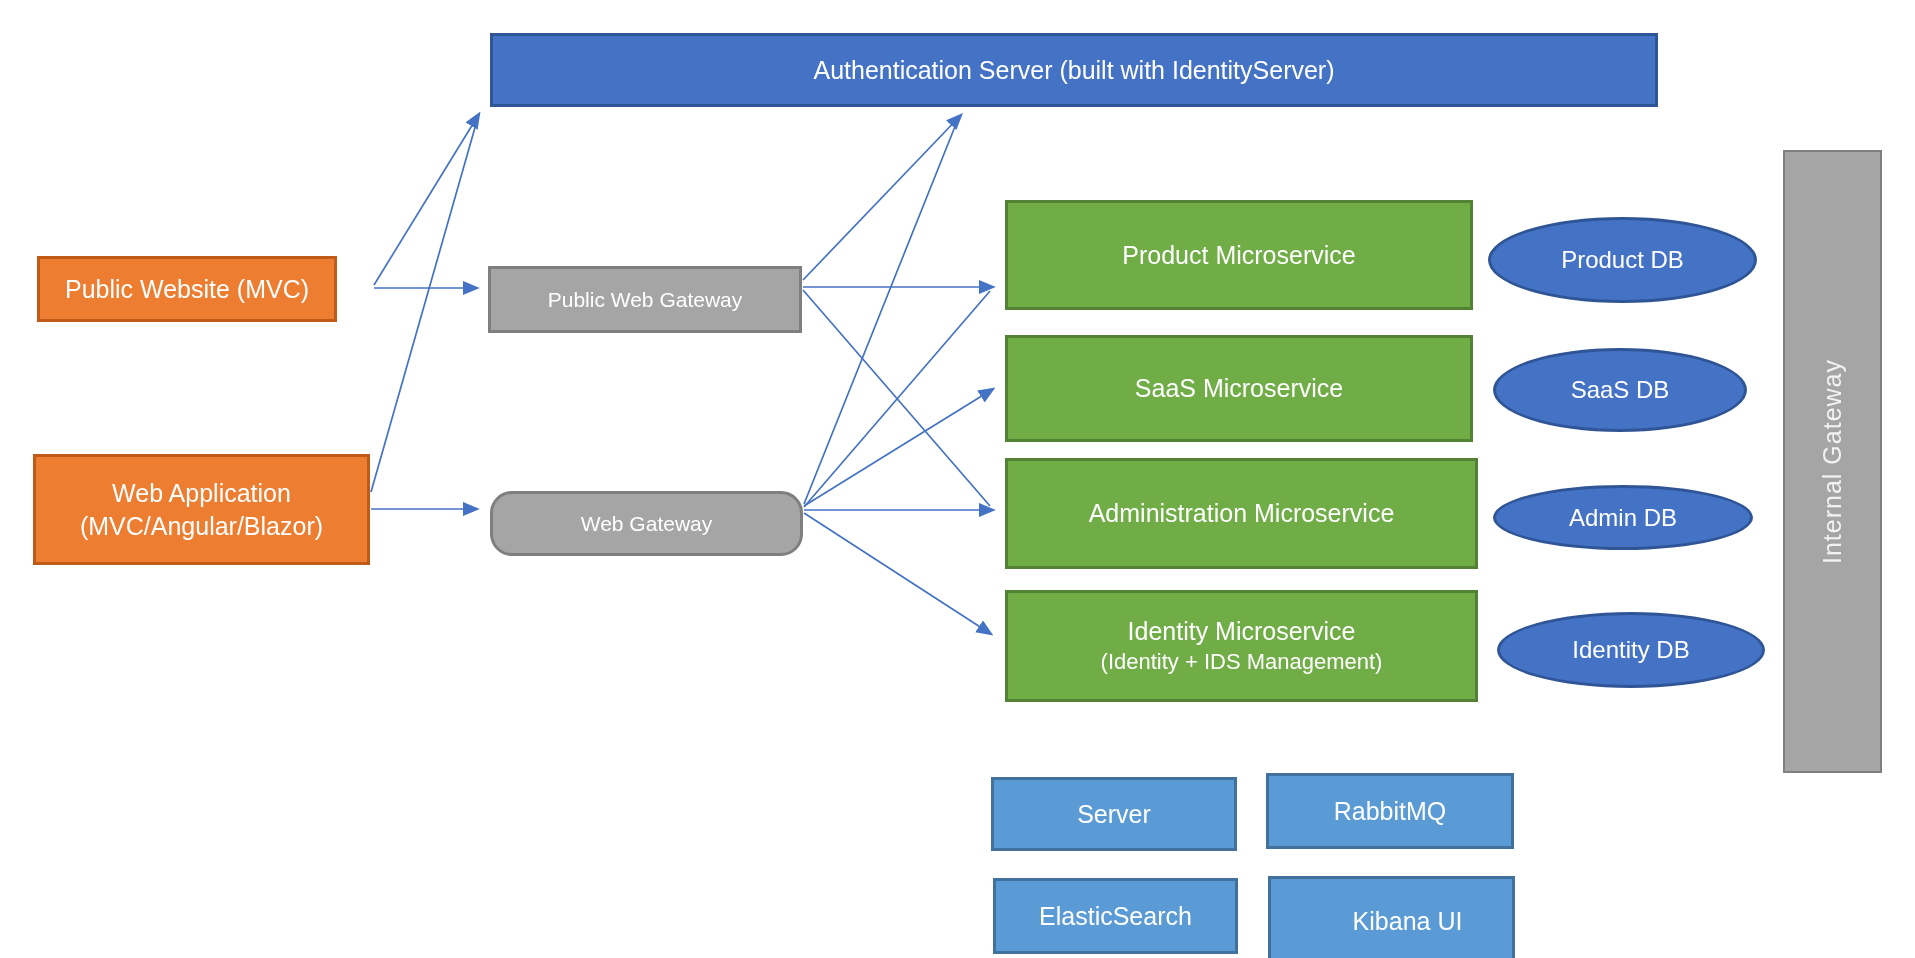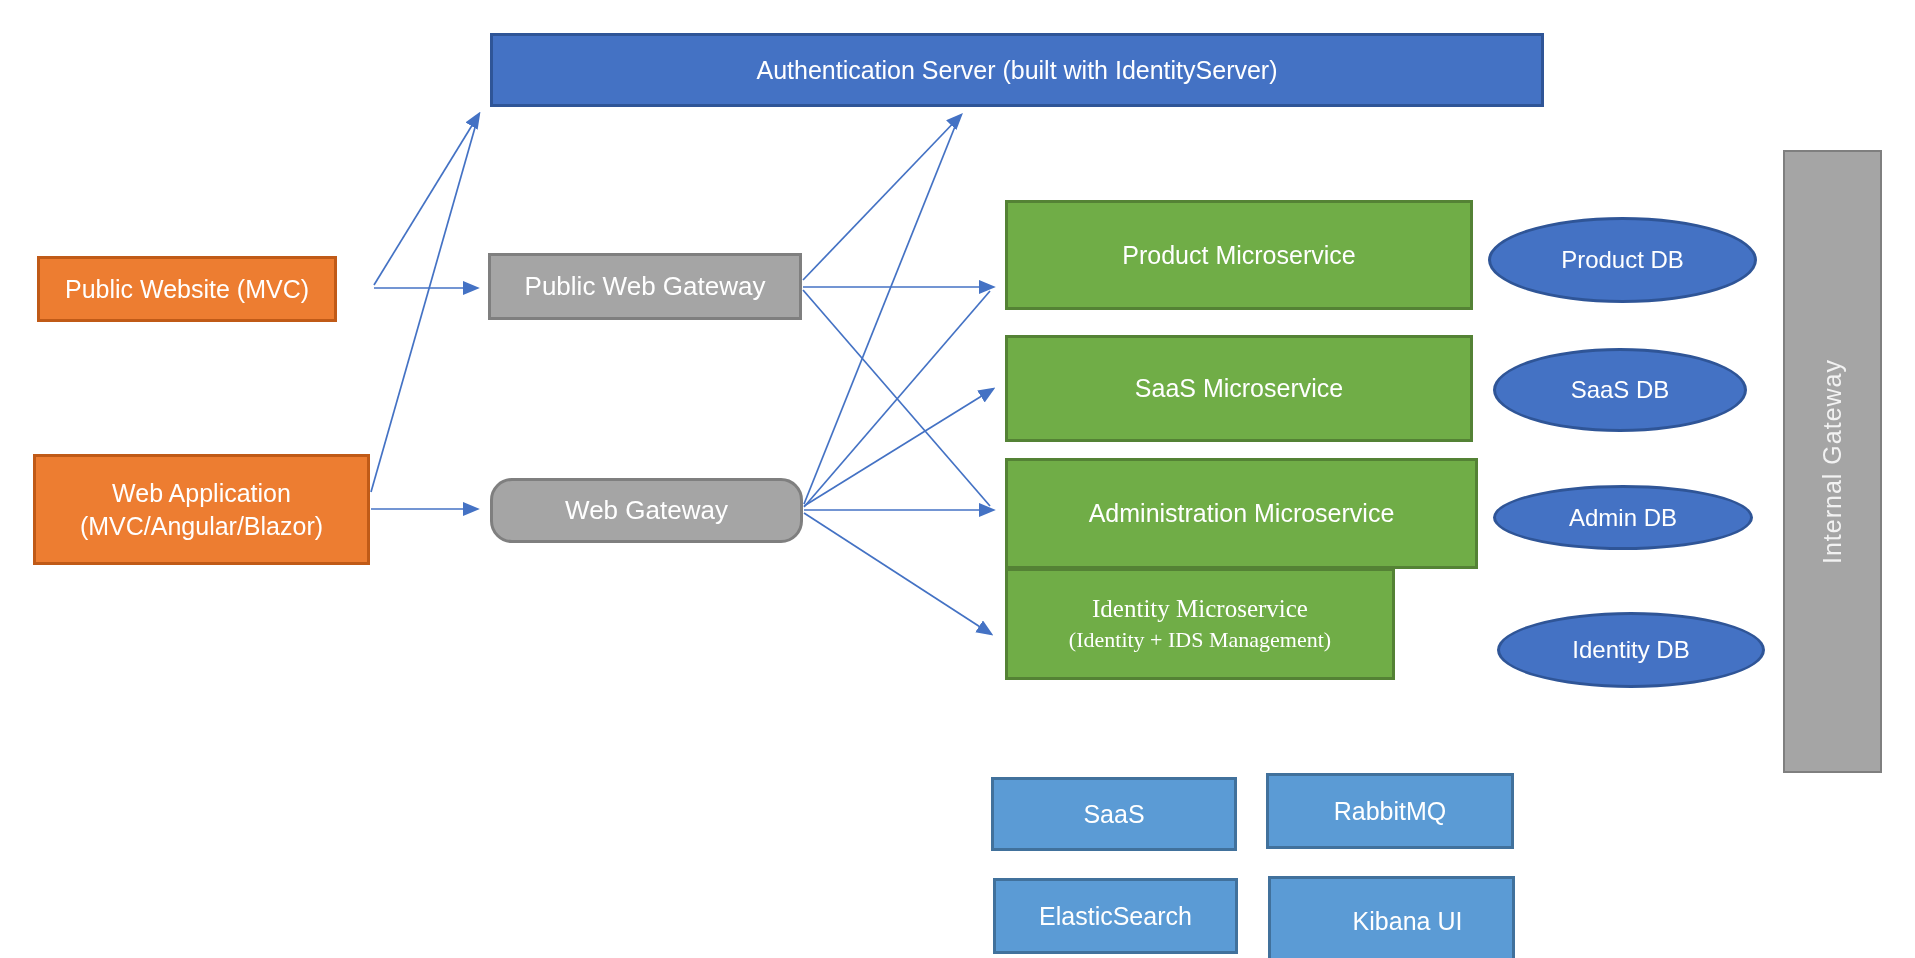--- a/index.html
+++ b/index.html
@@ -18,21 +18,21 @@
     flex-direction:column;
     align-items:center;
     justify-content:center;
     color:#ffffff;
     text-align:center;
     line-height:1.3;
   }
   .rect{border-style:solid;border-width:3px;}
   .client{background:var(--client-fill);border-color:var(--client-border);font-size:25px;}
   .auth{background:var(--auth-fill);border-color:var(--auth-border);font-size:25px;}
-  .gateway{background:var(--gateway-fill);border-color:var(--gateway-border);font-size:26px;}
+  .gateway{background:var(--gateway-fill);border-color:var(--gateway-border);font-size:21px;margin-top:13px;}
   .service{background:var(--service-fill);border-color:var(--service-border);font-size:25px;}
   .infra{background:var(--infra-fill);border-color:var(--infra-border);font-size:25px;}
   .db{
     background:var(--db-fill);
     border:3px solid var(--db-border);
     border-radius:50%;
     font-size:24px;
   }
   .subline{font-size:22px;}
   .vertical-bar{
@@ -68,21 +68,21 @@
     <line x1="803" y1="280" x2="961" y2="115" marker-end="url(#arrow)"></line>
     <line x1="804" y1="504" x2="958" y2="119"></line>
     <line x1="803" y1="287" x2="993" y2="287" marker-end="url(#arrow)"></line>
     <line x1="804" y1="507" x2="990" y2="291"></line>
     <line x1="804" y1="510" x2="993" y2="510" marker-end="url(#arrow)"></line>
     <line x1="803" y1="290" x2="990" y2="506"></line>
     <line x1="804" y1="506" x2="993" y2="389" marker-end="url(#arrow)"></line>
     <line x1="804" y1="513" x2="991" y2="634" marker-end="url(#arrow)"></line>
   </svg>
 
-  <div class="node rect auth" style="left:490px;top:33px;width:1054px;height:74px;">
+  <div class="node rect auth" style="left:490px;top:33px;width:1168px;height:74px;">
     <span>Authentication Server (built with IdentityServer)</span>
   </div>
 
   <div class="node rect client" style="left:37px;top:256px;width:300px;height:66px;">
     <span>Public Website (MVC)</span>
   </div>
 
   <div class="node rect client" style="left:33px;top:454px;width:337px;height:111px;">
     <span>Web Application</span>
     <span>(MVC/Angular/Blazor)</span>
@@ -101,21 +101,21 @@
   </div>
 
   <div class="node rect service" style="left:1005px;top:335px;width:468px;height:107px;">
     <span>SaaS Microservice</span>
   </div>
 
   <div class="node rect service" style="left:1005px;top:458px;width:473px;height:111px;">
     <span>Administration Microservice</span>
   </div>
 
-  <div class="node rect service" style="left:1005px;top:568px;width:390px;height:112px;font-family:Liberation Serif, serif;">
+  <div class="node rect service" style="left:1005px;top:590px;width:473px;height:112px;">
     <span>Identity Microservice</span>
     <span class="subline">(Identity + IDS Management)</span>
   </div>
 
   <div class="node db" style="left:1488px;top:217px;width:269px;height:86px;">
     <span>Product DB</span>
   </div>
 
   <div class="node db" style="left:1493px;top:348px;width:254px;height:84px;">
     <span>SaaS DB</span>
@@ -127,21 +127,21 @@
 
   <div class="node db" style="left:1497px;top:612px;width:268px;height:76px;">
     <span>Identity DB</span>
   </div>
 
   <div class="node vertical-bar" style="left:1783px;top:150px;width:99px;height:623px;">
     <span>Internal Gateway</span>
   </div>
 
   <div class="node rect infra" style="left:991px;top:777px;width:246px;height:74px;">
-    <span>SaaS</span>
+    <span>Server</span>
   </div>
 
   <div class="node rect infra" style="left:1266px;top:773px;width:248px;height:76px;">
     <span>RabbitMQ</span>
   </div>
 
   <div class="node rect infra" style="left:993px;top:878px;width:245px;height:76px;">
     <span>ElasticSearch</span>
   </div>
 

